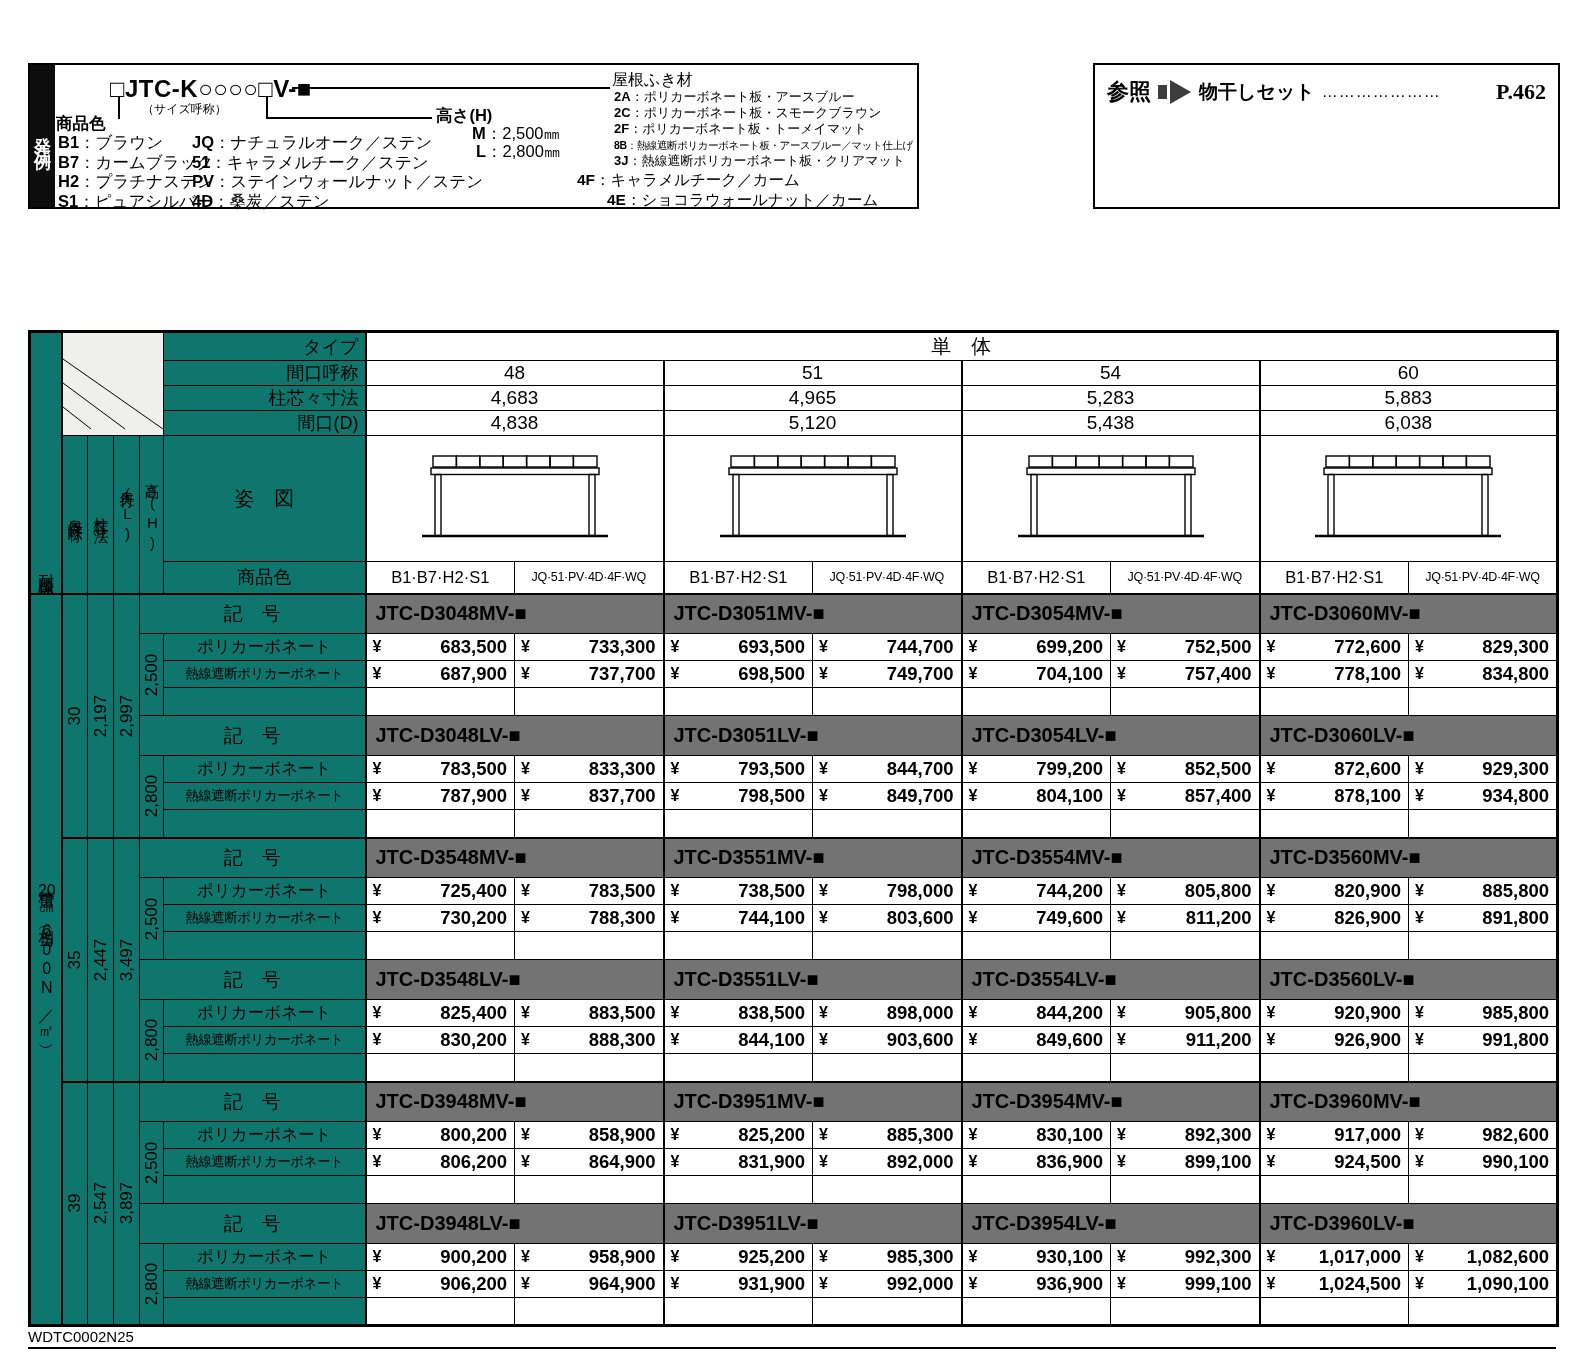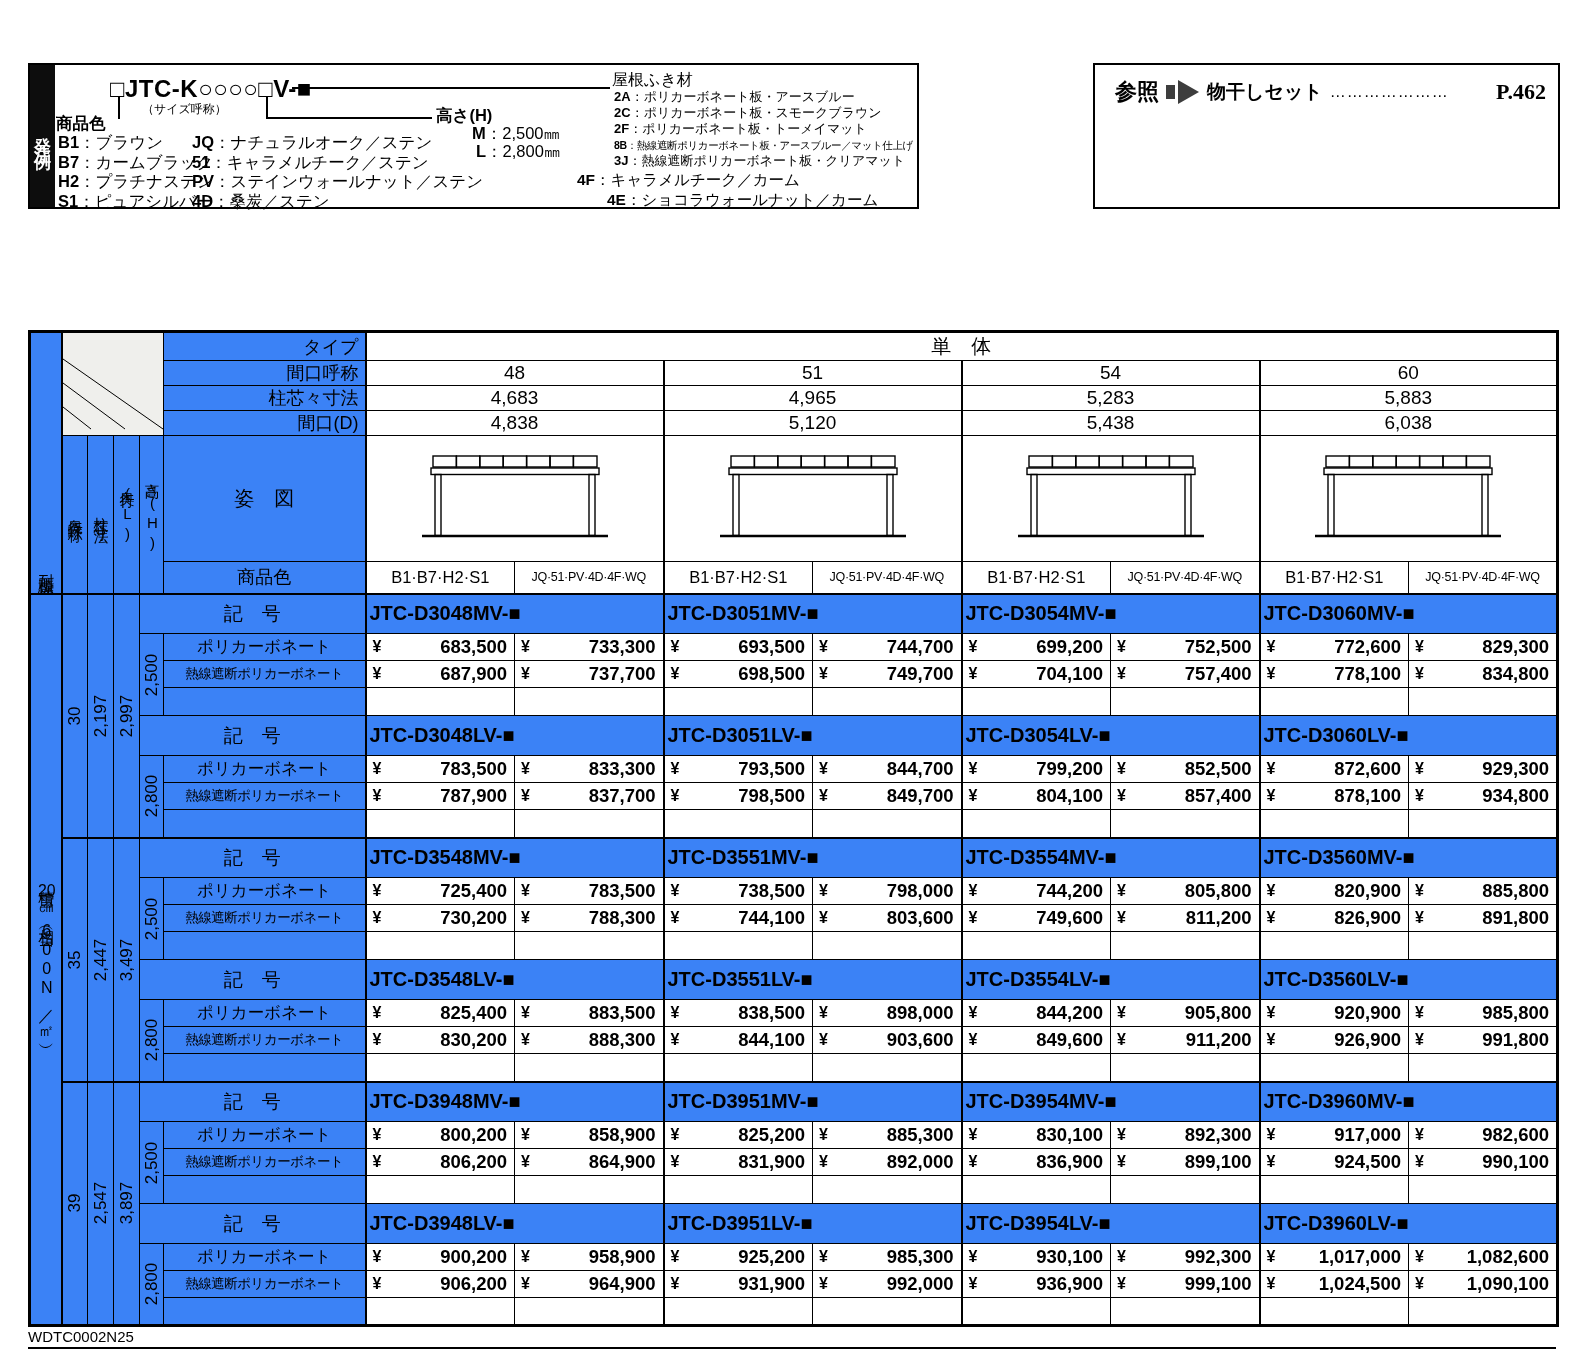--- a/index.html
+++ b/index.html
@@ -16,52 +16,52 @@
   .leglbl{font-size:16.5px;font-weight:700;}
   .list .it{font-size:16.5px;line-height:19.5px;}
   .list .it b{font-weight:700;}
   .rooflist .it{font-size:13px;line-height:16px;}
   .rooflist .it.cond{font-size:10.5px;letter-spacing:-0.4px;}
   .ln{position:absolute;background:#000;}
   .hopt{font-size:16.5px;line-height:18px;}
   .hopt b{font-weight:700;}
   
   .box2{position:absolute;left:1093px;top:63px;width:463px;height:142px;border:2.5px solid #000;}
-  .box2 .row{display:flex;align-items:center;padding:12px 12px 0 20px;gap:7px;}
+  .box2 .row{display:flex;align-items:center;padding:12px 12px 0 12px;gap:7px;}
   .ref-label{font-size:22px;font-weight:700;}
   .ref-text{font-size:19px;font-weight:700;}
   .ref-dots{font-size:16px;letter-spacing:1px;overflow:hidden;flex:1;white-space:nowrap;}
   .ref-page{font-size:22px;font-weight:700;font-family:Liberation Serif, serif;}
   
   .title{position:absolute;left:30px;top:276px;font-size:37px;font-weight:700;letter-spacing:2px;}
   .unit{position:absolute;left:28px;top:305px;width:1528px;text-align:right;font-size:16px;font-weight:700;}
   
   .tblwrap{position:absolute;left:28px;top:330px;}
   table{border-collapse:collapse;table-layout:fixed;width:1528px;border:3px solid #000;}
   td{border:1px solid #000;padding:0;overflow:hidden;vertical-align:middle;}
-  .g{background:#3b82f6;}
+  .g{background:#0f766e;}
   .tL{border-left:2.5px solid #000;}
   .tL2{border-left:2.25px solid #000;}
   tr.rA{height:28px;}tr.rB,tr.rC,tr.rD{height:24px;}
   tr.rE{height:126px;}tr.rF{height:32px;}
   tr.rk{height:40px;}tr.rp{height:27px;}tr.rs{height:28px;}
   tr.rF td,.hdr2,.snowtop{border-bottom:2.75px solid #000;}
   tr.pr td,tr.hr2 td{border-bottom:1px dashed #000;}
   tr.pr td.hcell{border-bottom:1px solid #000;}
   tr.pr td.hend{border-bottom:2.5px solid #000;}
   tr.gend td{border-bottom:2.5px solid #000;}
   .gcell{border-bottom:2.5px solid #000;}
   .lbl{font-size:18px;text-align:right;padding-right:6px;}
   .hv{font-size:19px;text-align:center;}
   .tantai{font-size:20px;text-align:center;}
   .sug{font-size:20px;text-align:center;}
   .kigo{font-size:19px;text-align:center;}
   .mat{font-size:16.5px;text-align:center;}
   .mat.sm{font-size:13.5px;letter-spacing:-0.5px;}
-  .code{font-size:20px;font-weight:700;text-align:left;padding-left:3px;background:#3b82f6;}
+  .code{font-size:20px;font-weight:700;text-align:left;padding-left:9px;background:#737373;}
   .cga{font-size:16.5px;text-align:center;}
   .cgb{font-size:12.5px;letter-spacing:-0.3px;text-align:center;}
   td.p{position:relative;text-align:right;padding-right:7px;font-size:18.5px;font-weight:700;background:#fff;}
   td.p .y{position:absolute;left:6px;top:50%;transform:translateY(-50%);font-size:16px;font-weight:700;}
   .vhdr{text-align:center;}
   .vert{writing-mode:vertical-rl;text-orientation:upright;display:inline-block;font-size:15px;letter-spacing:3px;}
   .snowtop{vertical-align:bottom;text-align:center;padding-bottom:8px;}
   .snowtop .vert{font-size:16px;letter-spacing:4px;}
   .snowload{text-align:center;}
   .snowload .vert{font-size:16px;letter-spacing:2px;}

